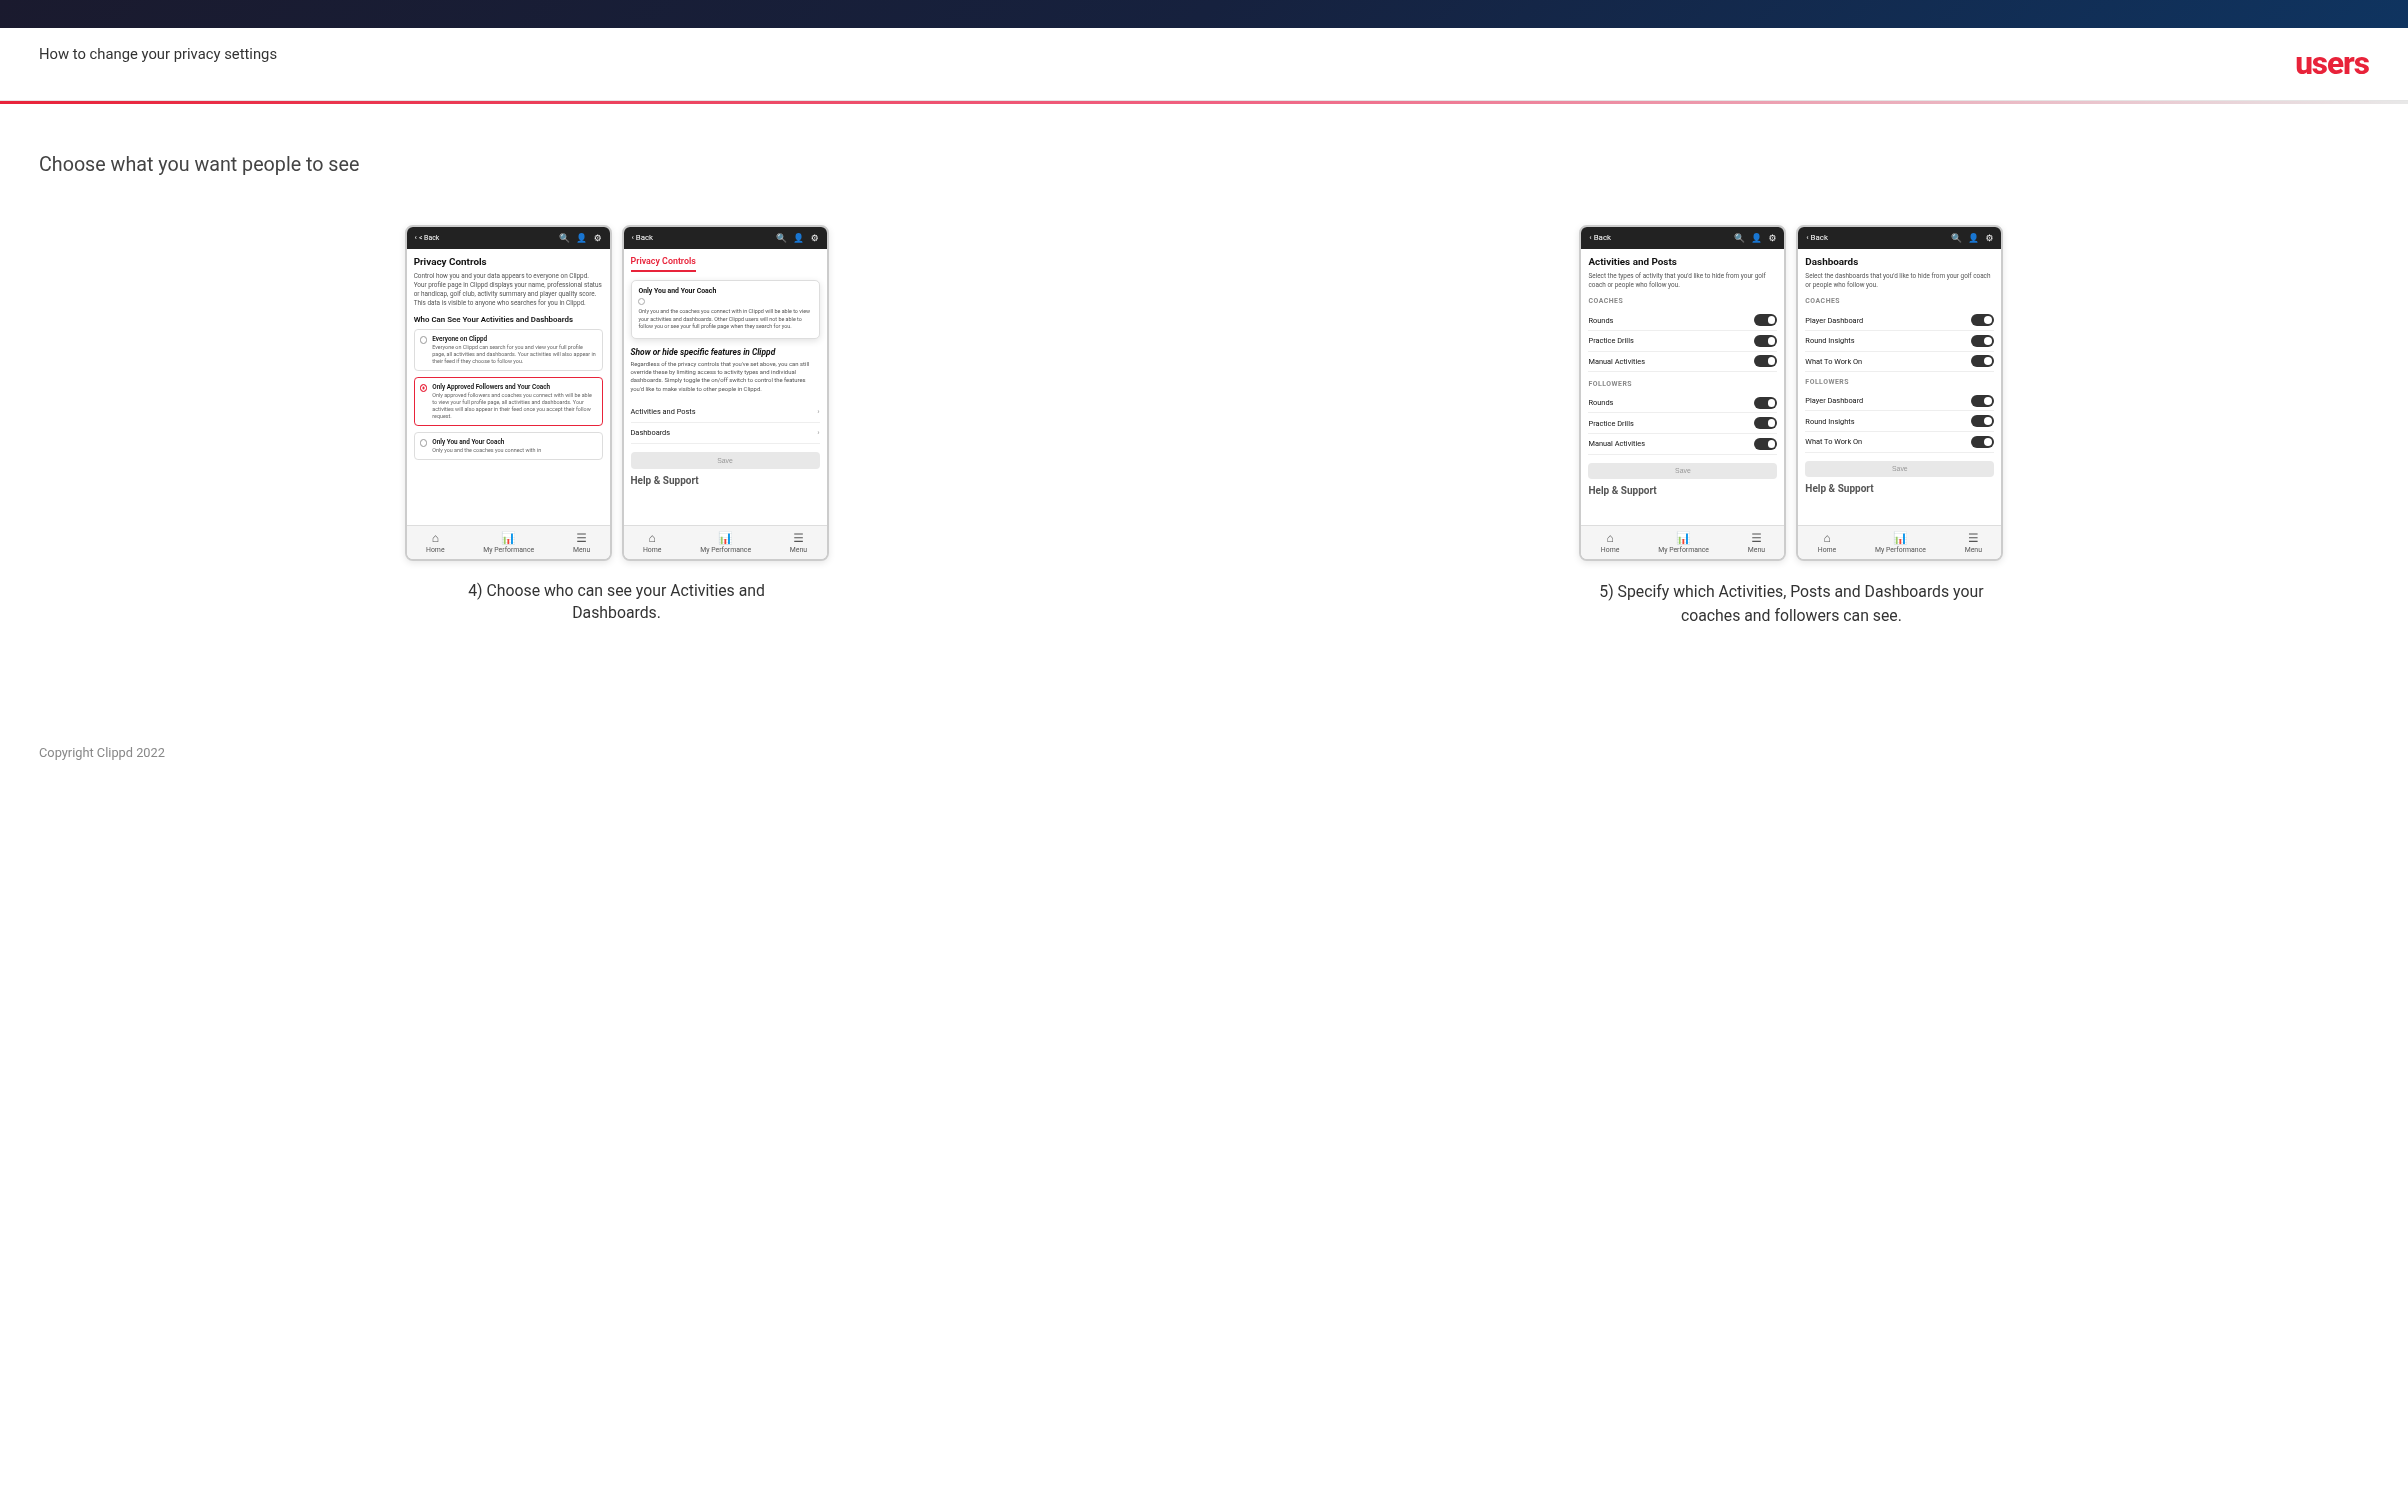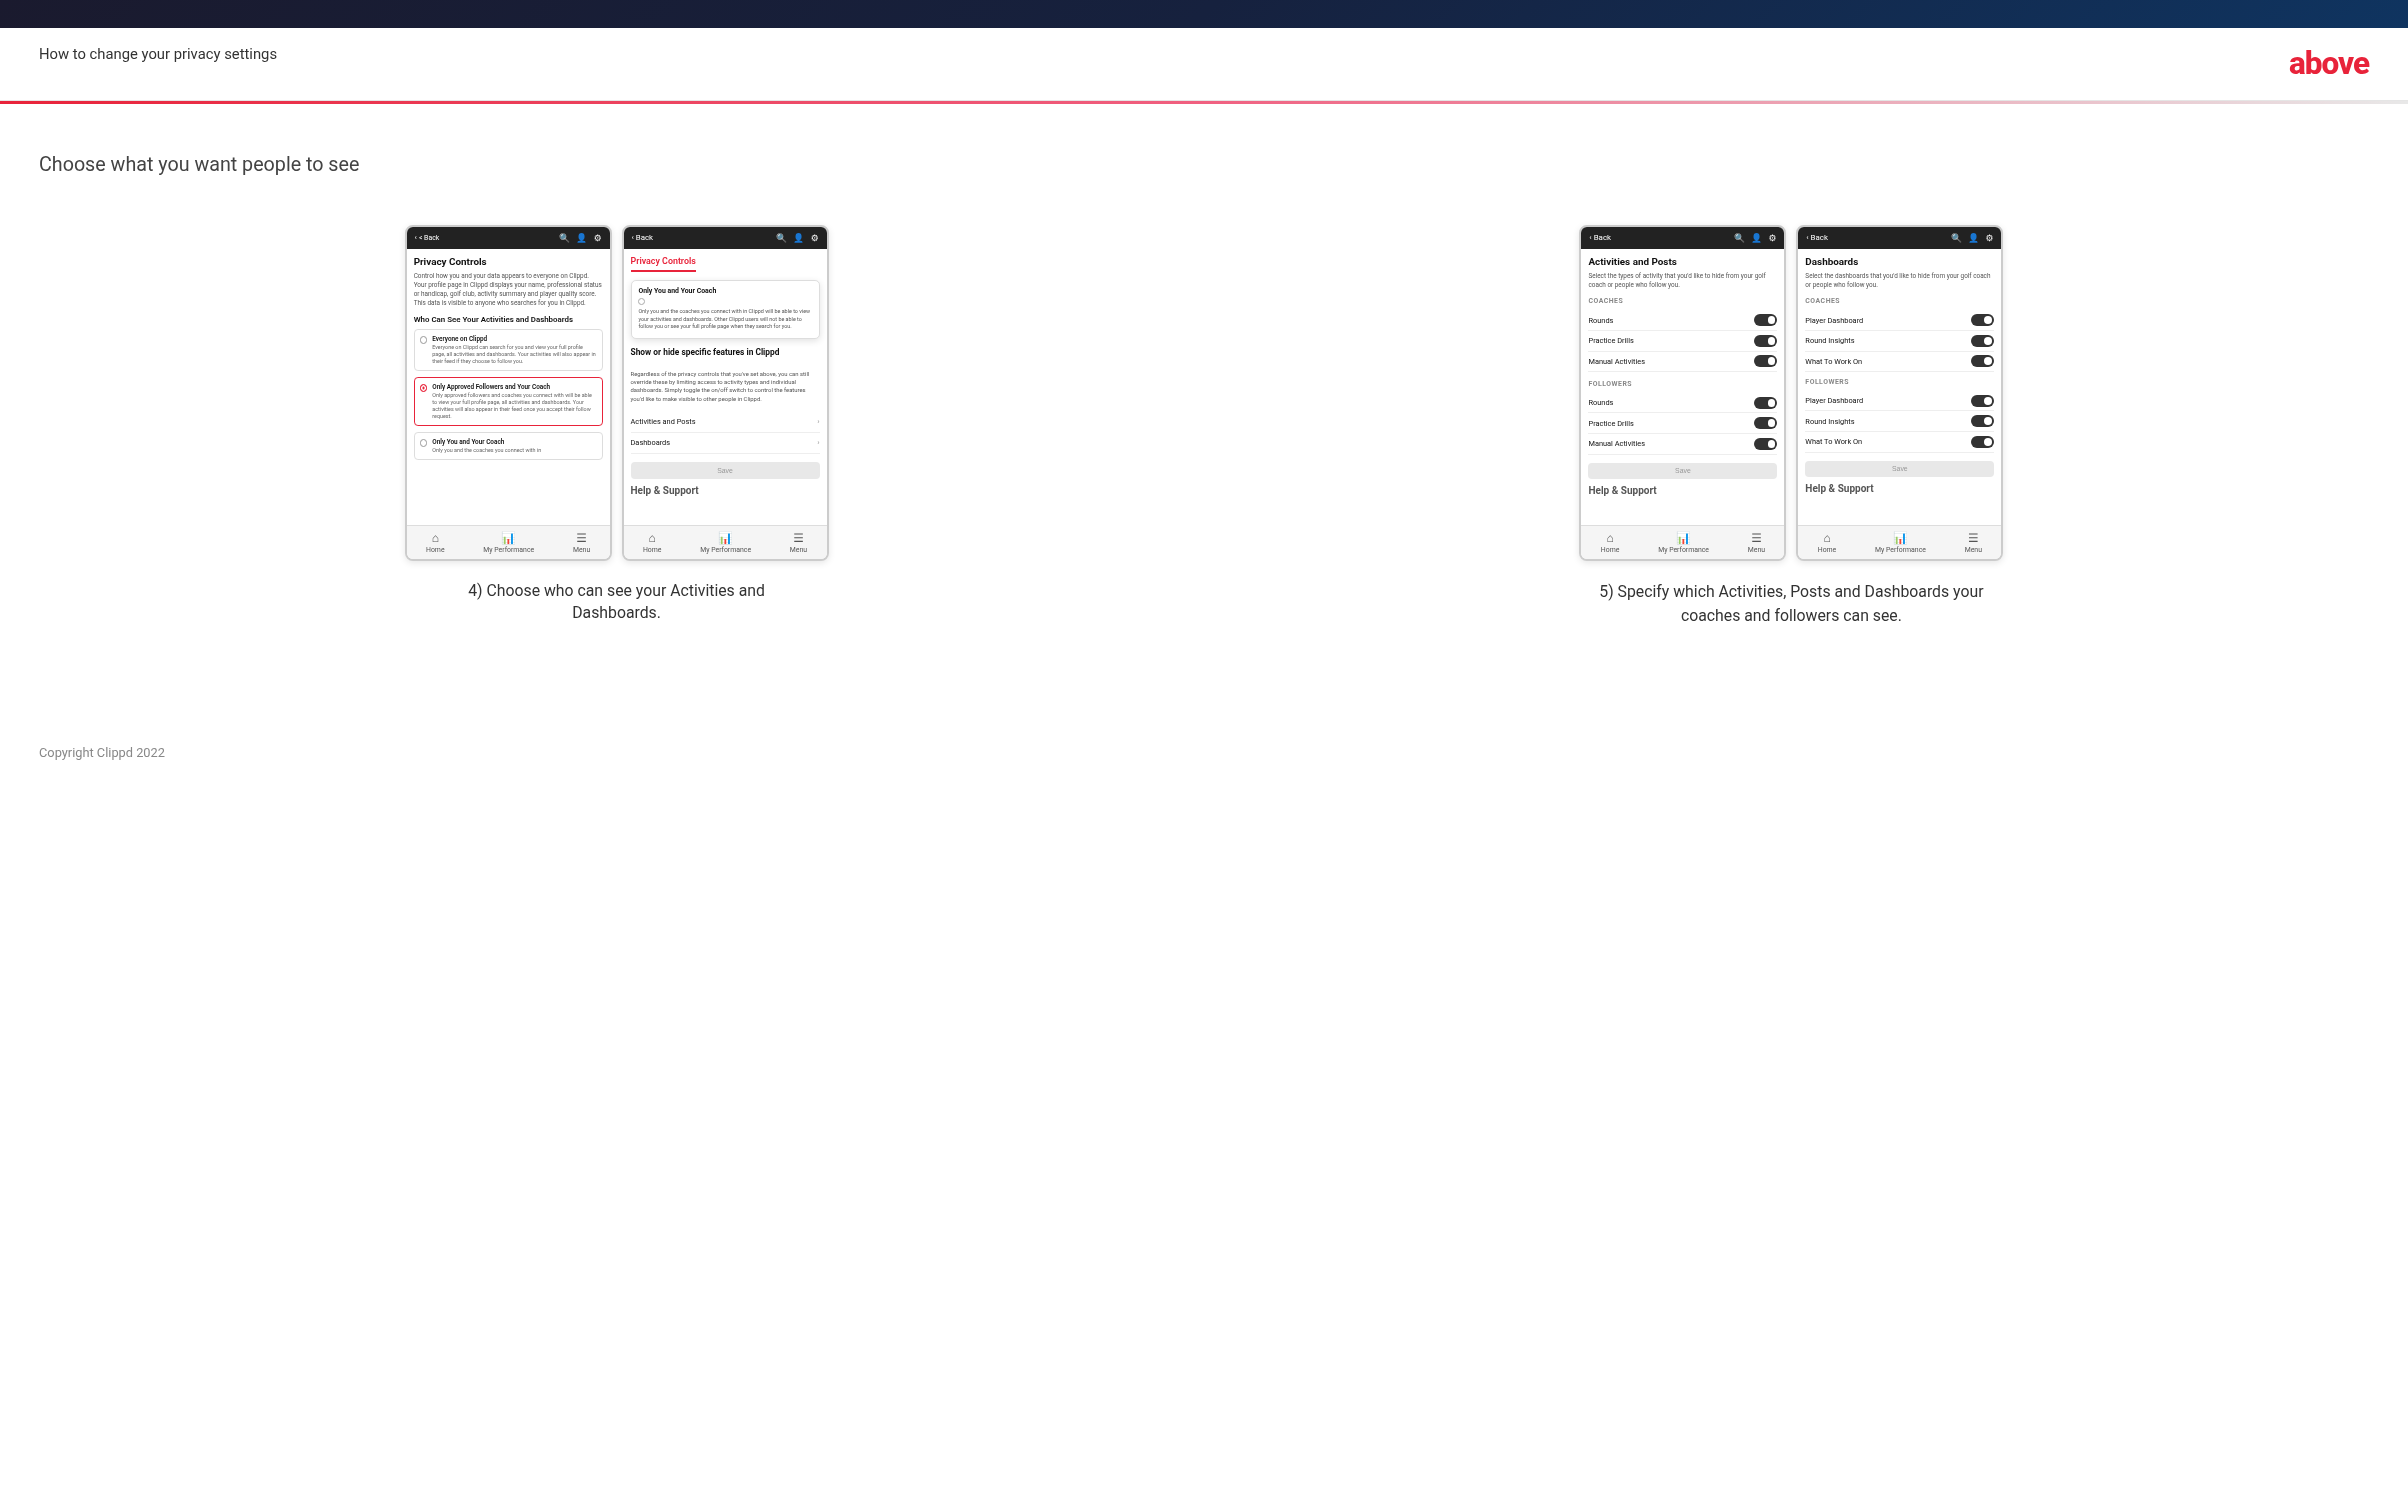--- a/index.html
+++ b/index.html
@@ -228,21 +228,22 @@
     .tooltip-desc {
       font-size: 5.4px;
       color: #555;
       line-height: 1.4;
     }
 
     .section-feature-title {
       font-size: 8.4px;
       font-weight: 700;
       color: #111;
-      margin-bottom: 13px;
+      margin-bottom: 3px;
+      font-style: italic;
     }
 
     .section-feature-desc {
       font-size: 5.9px;
       color: #555;
       line-height: 1.4;
       margin-bottom: 7.9px;
     }
 
     .nav-item {
@@ -383,21 +384,21 @@
       gap: 9.9px;
     }
   </style>
 </head>
 <body>
 
 <div class="top-bar"></div>
 
 <div class="header">
   <span class="header-title">How to change your privacy settings</span>
-  <span class="logo">above</span>
+  <span class="logo">users</span>
 </div>
 
 <div class="header-divider"></div>
 
 <div class="main-content">
   <p class="page-subtitle">Choose what you want people to see</p>
 
   <div class="steps-container">
 
     <div class="step-group">

